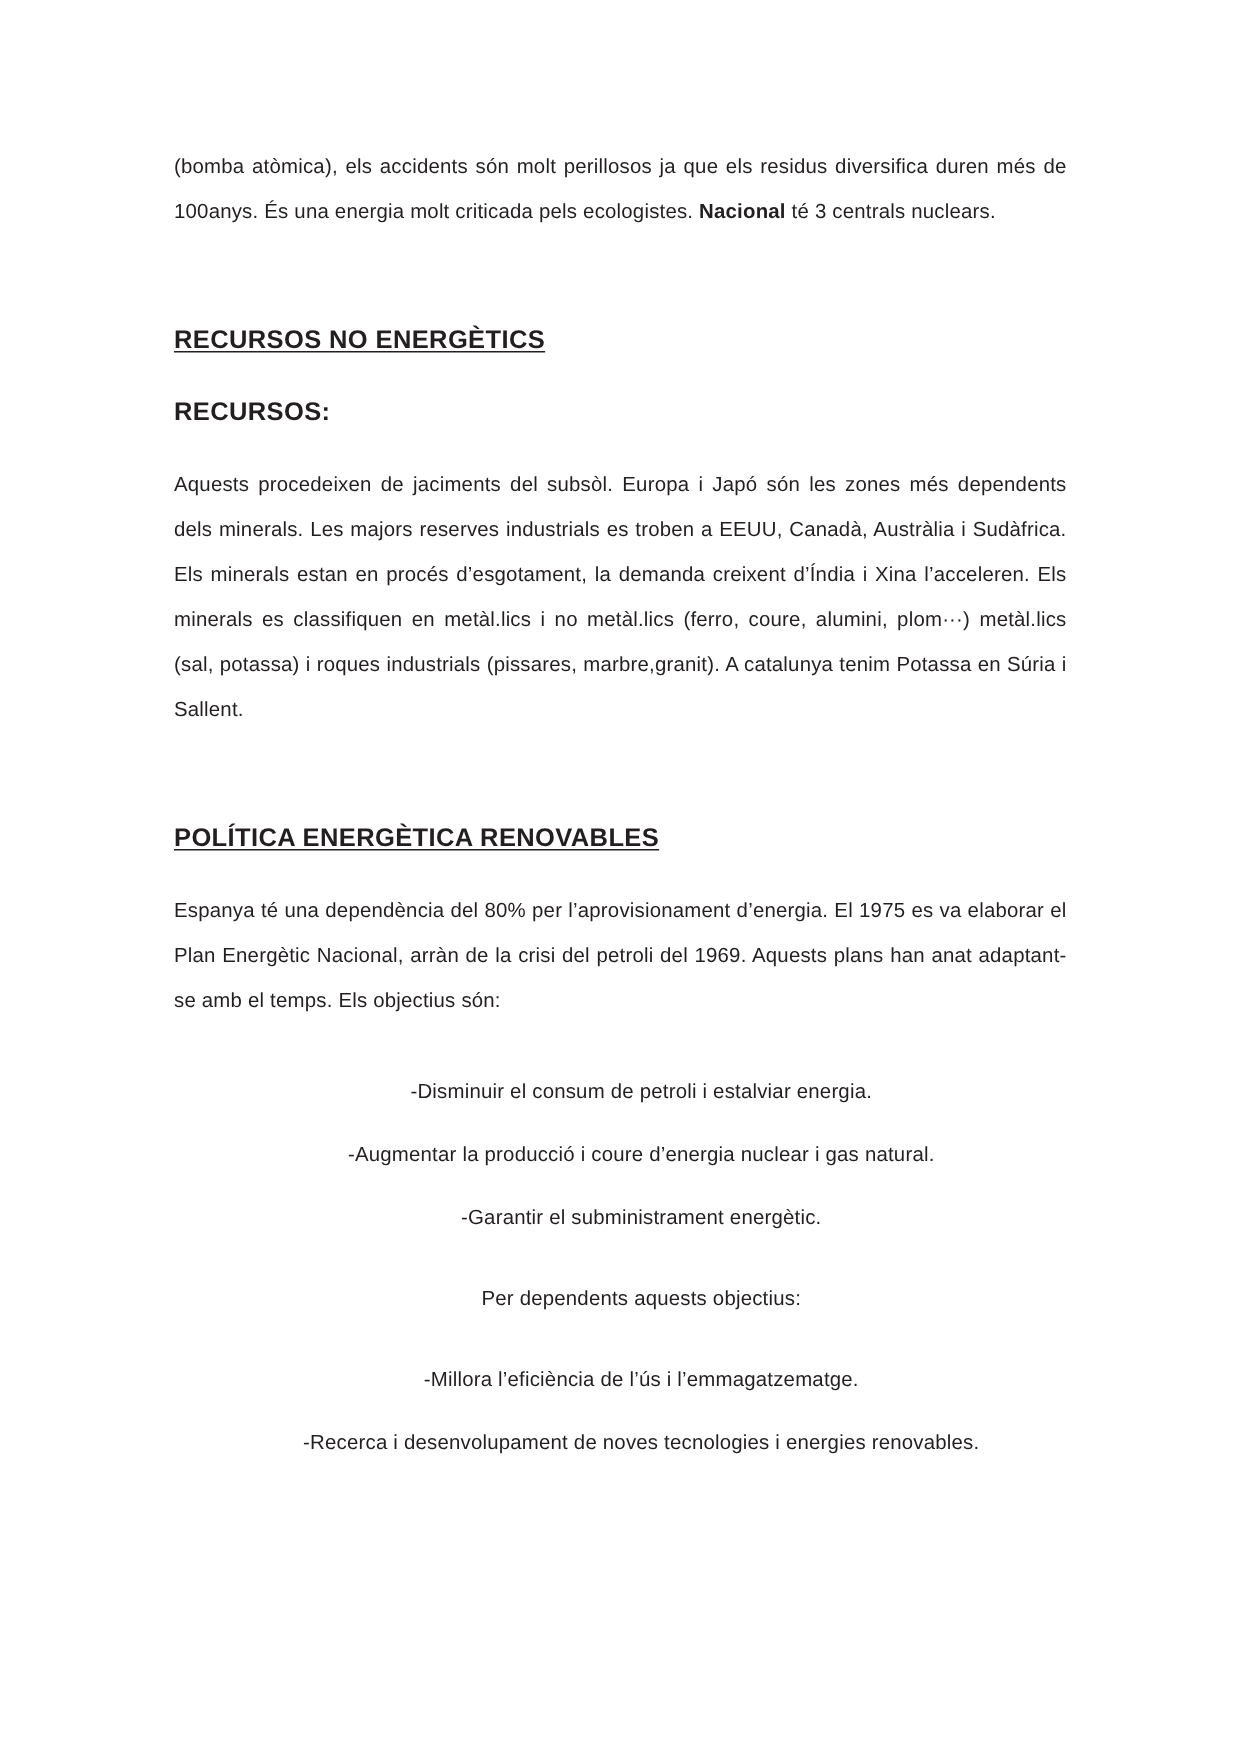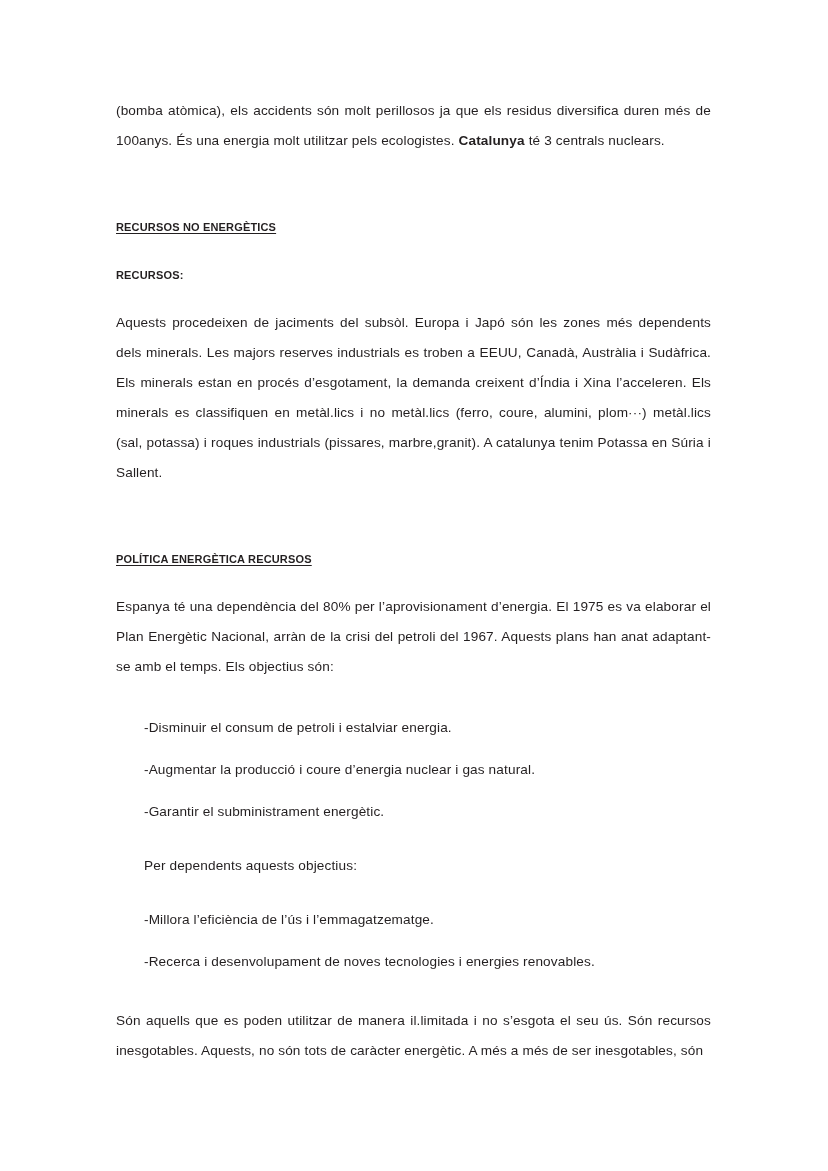--- a/index.html
+++ b/index.html
@@ -32,25 +32,25 @@
   
   .para {
     font-size: 13.6px;
     line-height: 30px;
     text-align: justify;
     text-justify: inter-word;
     margin: 0;
     letter-spacing: 0.01em;
   }
   .para.left {
-    text-align: left;
+    text-align: center;
     margin-left: 28px;
   }
   .heading {
-    font-size: 11px;
+    font-size: 17px;
     font-weight: bold;
     line-height: 30px;
     margin: 0;
     text-align: left;
     letter-spacing: 0.015em;
   }
   .heading.underline {
     text-decoration: underline;
     text-underline-offset: 2px;
   }
@@ -65,44 +65,44 @@
   .gap-xl { height: 56px; }
   .gap-line { height: 12px; }
 </style>
 </head>
 <body>
 
 <div class="page">
   <div class="doc-body">
 
     <p class="para"><span>(bomba atòmica), els accidents són molt perillosos ja que els residus diversifica duren més de</span>
-      <span>100anys. És una energia molt utilitzar pels ecologistes.</span>
-      <span class="bold">Catalunya</span>
+      <span>100anys. És una energia molt criticada pels ecologistes.</span>
+      <span class="bold">Nacional</span>
       <span>té 3 centrals nuclears.</span>
     </p>
 
     <div class="gap-xl"></div>
 
     <h2 class="heading underline">RECURSOS NO ENERGÈTICS</h2>
 
     <div class="gap-s"></div>
 
     <h3 class="heading">RECURSOS:</h3>
 
     <div class="gap-s"></div>
 
     <p class="para">Aquests procedeixen de jaciments del subsòl. Europa i Japó són les zones més dependents dels minerals. Les majors reserves industrials es troben a EEUU, Canadà, Austràlia i Sudàfrica. Els minerals estan en procés d’esgotament, la demanda creixent d’Índia i Xina l’acceleren. Els minerals es classifiquen en metàl.lics i no metàl.lics (ferro, coure, alumini, plom···) metàl.lics (sal, potassa) i roques industrials (pissares, marbre,granit). A catalunya tenim Potassa en Súria i Sallent.</p>
 
     <div class="gap-xl"></div>
 
-    <h2 class="heading underline">POLÍTICA ENERGÈTICA RECURSOS</h2>
+    <h2 class="heading underline">POLÍTICA ENERGÈTICA RENOVABLES</h2>
 
     <div class="gap-s"></div>
 
-    <p class="para">Espanya té una dependència del 80%  per l’aprovisionament d’energia. El 1975 es va elaborar el Plan Energètic Nacional, arràn de la crisi del petroli del 1967. Aquests plans han anat adaptant-se amb el temps. Els objectius són:</p>
+    <p class="para">Espanya té una dependència del 80%  per l’aprovisionament d’energia. El 1975 es va elaborar el Plan Energètic Nacional, arràn de la crisi del petroli del 1969. Aquests plans han anat adaptant-se amb el temps. Els objectius són:</p>
 
     <div class="gap-m"></div>
 
     <p class="para left">-Disminuir el consum de petroli i estalviar energia.</p>
     <div class="gap-line"></div>
 
     <p class="para left">-Augmentar la producció i coure d’energia nuclear i gas natural.</p>
     <div class="gap-line"></div>
 
     <p class="para left">-Garantir el subministrament energètic.</p>
@@ -118,16 +118,15 @@
     <p class="para left">-Millora l’eficiència de l’ús i l’emmagatzematge.</p>
     <div class="gap-line"></div>
 
     <p class="para left">-Recerca i desenvolupament de noves tecnologies i energies renovables.</p>
 
     <div class="gap-xs"></div>
 
 
     <div class="gap-s"></div>
 
-    <p class="para">Són aquells que es poden utilitzar de manera il.limitada i no s’esgota el seu ús. Són recursos inesgotables. Aquests, no són tots de caràcter energètic. A més a més de ser inesgotables, són</p>
 
   </div>
 </div>
 
 </body></html>

